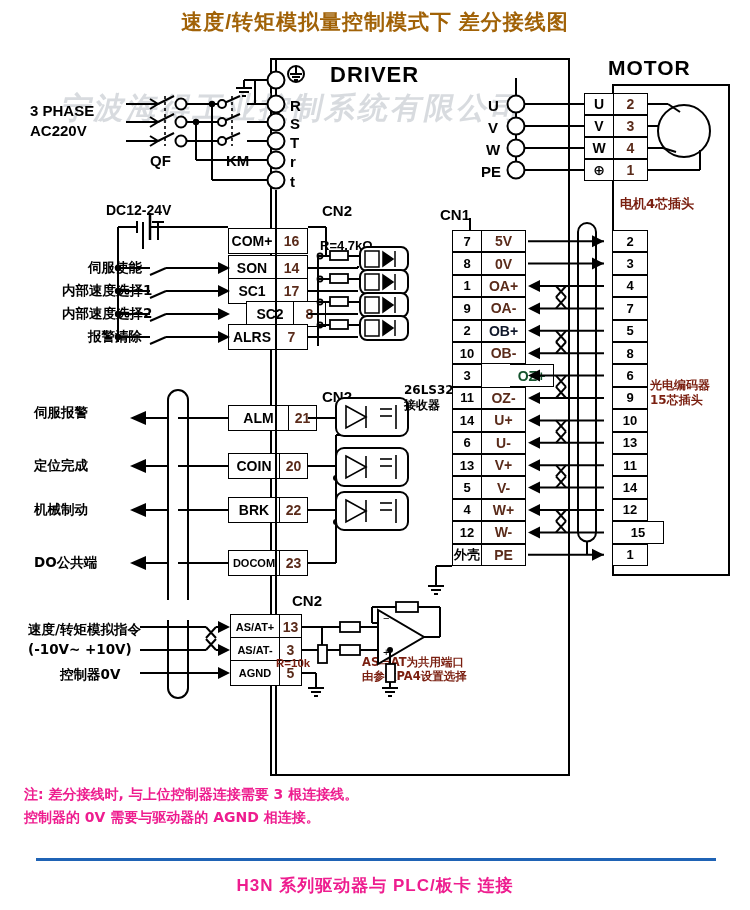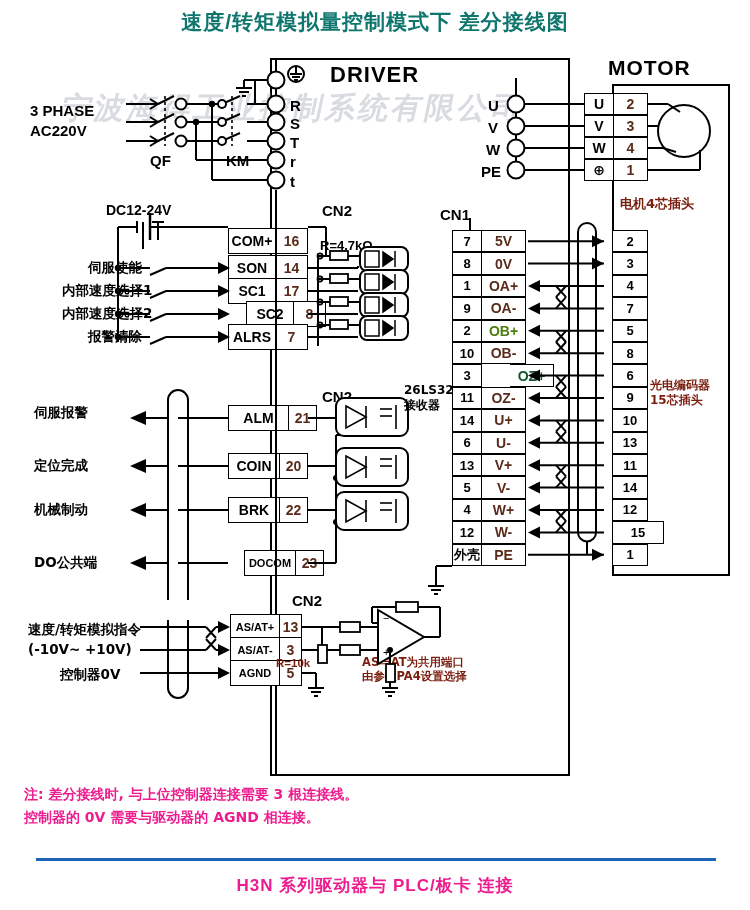--- a/index.html
+++ b/index.html
@@ -5,21 +5,21 @@
   html,body{margin:0;padding:0;}
   body{
     width:750px;height:910px;background:#fff;position:relative;
     font-family:"Liberation Sans","DejaVu Sans",sans-serif;
     overflow:hidden;
   }
   .abs{position:absolute;}
   
   #title{
     top:8px;left:0;width:750px;text-align:center;
-    font-size:21px;font-weight:bold;color:#0f766e;letter-spacing:1px;
+    font-size:21px;font-weight:bold;color:#a16207;letter-spacing:1px;
   }
   #driver-title{top:62px;left:330px;font-size:22px;font-weight:bold;color:#000;letter-spacing:1px;}
   #motor-title{top:56px;left:608px;font-size:21px;font-weight:bold;color:#000;letter-spacing:1px;}
   .boxo{position:absolute;border:2px solid #000;background:transparent;box-sizing:border-box;}
   
   .trow{position:absolute;display:flex;height:26px;box-sizing:border-box;}
   .tname{border:1.6px solid #000;background:#fff;box-sizing:border-box;
          display:flex;align-items:center;justify-content:center;
          font-size:14px;font-weight:bold;color:#000;}
   .tnum{border:1.6px solid #000;border-left:none;background:#fff;box-sizing:border-box;
@@ -364,21 +364,21 @@
       <div class="tnum" style="width: 28px;">21</div>
     </div>
     <div class="trow" style="left: 228px; top: 453px;">
       <div class="tname" style="width: 52px;">COIN</div>
       <div class="tnum" style="width: 28px;">20</div>
     </div>
     <div class="trow" style="left: 228px; top: 497px;">
       <div class="tname" style="width: 52px;">BRK</div>
       <div class="tnum" style="width: 28px;">22</div>
     </div>
-    <div class="trow" style="left: 228px; top: 550px; margin-left: 16px;">
+    <div class="trow" style="left: 228px; top: 550px;">
       <div class="tname" style="width: 52px; font-size: 11px;">DOCOM</div>
       <div class="tnum" style="width: 28px;">23</div>
     </div>
   </div>
 <div id="cn2-output-signals">
     <div class="lab-cn" style="left: 34px; top: 404px;">伺服报警</div>
     <div class="lab-cn" style="left: 34px; top: 457px;">定位完成</div>
     <div class="lab-cn" style="left: 34px; top: 501px;">机械制动</div>
     <div class="lab-cn" style="left: 34px; top: 554px;">DO公共端</div>
   </div>
@@ -561,21 +561,21 @@
     <div class="trow" style="left: 452px; top: 274.8px; height: 22.4px;">
       <div class="tname" style="width: 30px; color: rgb(0, 0, 0); font-size: 13px;">1</div>
       <div class="tnum" style="width: 44px; color: rgb(90, 43, 26);">OA+</div>
     </div>
     <div class="trow" style="left: 452px; top: 297.2px; height: 22.4px;">
       <div class="tname" style="width: 30px; color: rgb(0, 0, 0); font-size: 13px;">9</div>
       <div class="tnum" style="width: 44px; color: rgb(90, 43, 26);">OA-</div>
     </div>
     <div class="trow" style="left: 452px; top: 319.6px; height: 22.4px;">
       <div class="tname" style="width: 30px; color: rgb(0, 0, 0); font-size: 13px;">2</div>
-      <div class="tnum" style="width: 44px; color: #4d7c0f;">OB+</div>
+      <div class="tnum" style="width: 44px; color: #0f172a;">OB+</div>
     </div>
     <div class="trow" style="left: 452px; top: 342px; height: 22.4px;">
       <div class="tname" style="width: 30px; color: rgb(0, 0, 0); font-size: 13px;">10</div>
       <div class="tnum" style="width: 44px; color: rgb(90, 43, 26);">OB-</div>
     </div>
     <div class="trow" style="left: 452px; top: 364.4px; height: 22.4px;">
       <div class="tname" style="width: 30px; color: rgb(0, 0, 0); font-size: 13px;">3</div>
       <div class="tnum" style="width: 44px; color: #14532d; margin-left: 28px;">OZ+</div>
     </div>
     <div class="trow" style="left: 452px; top: 386.8px; height: 22.4px;">

